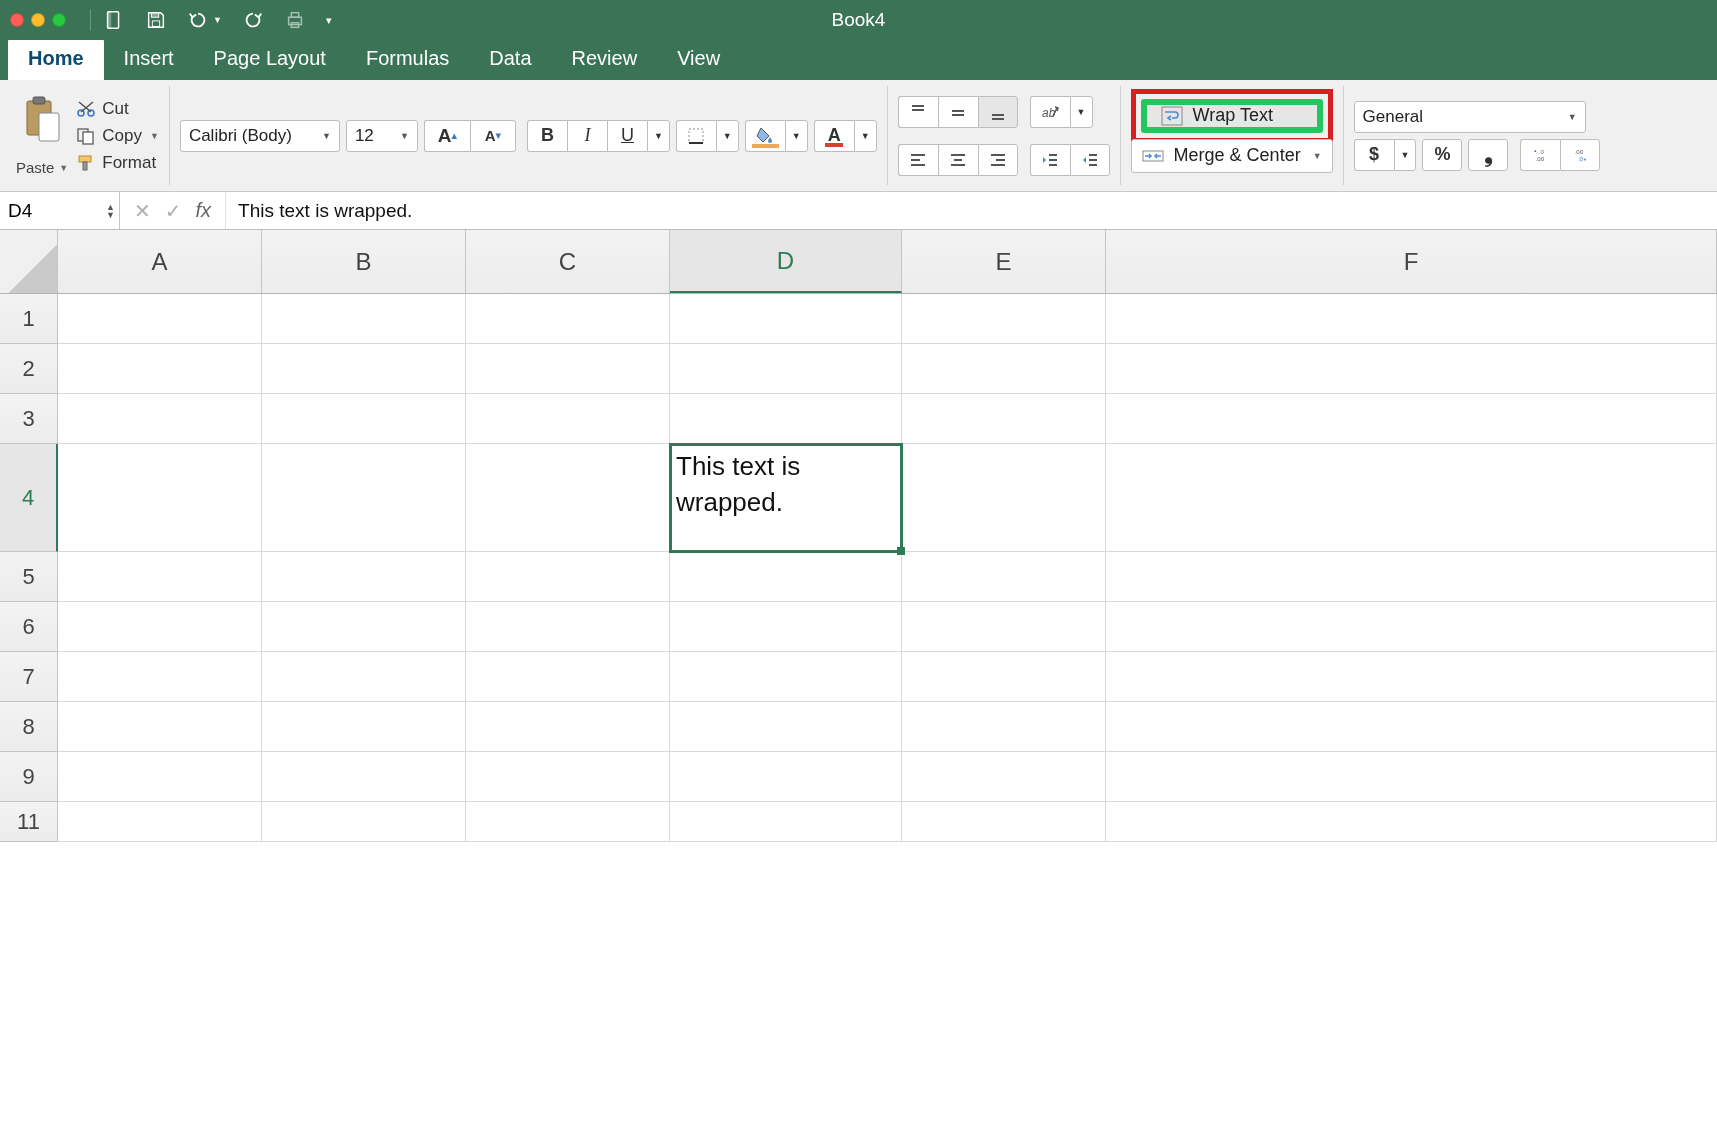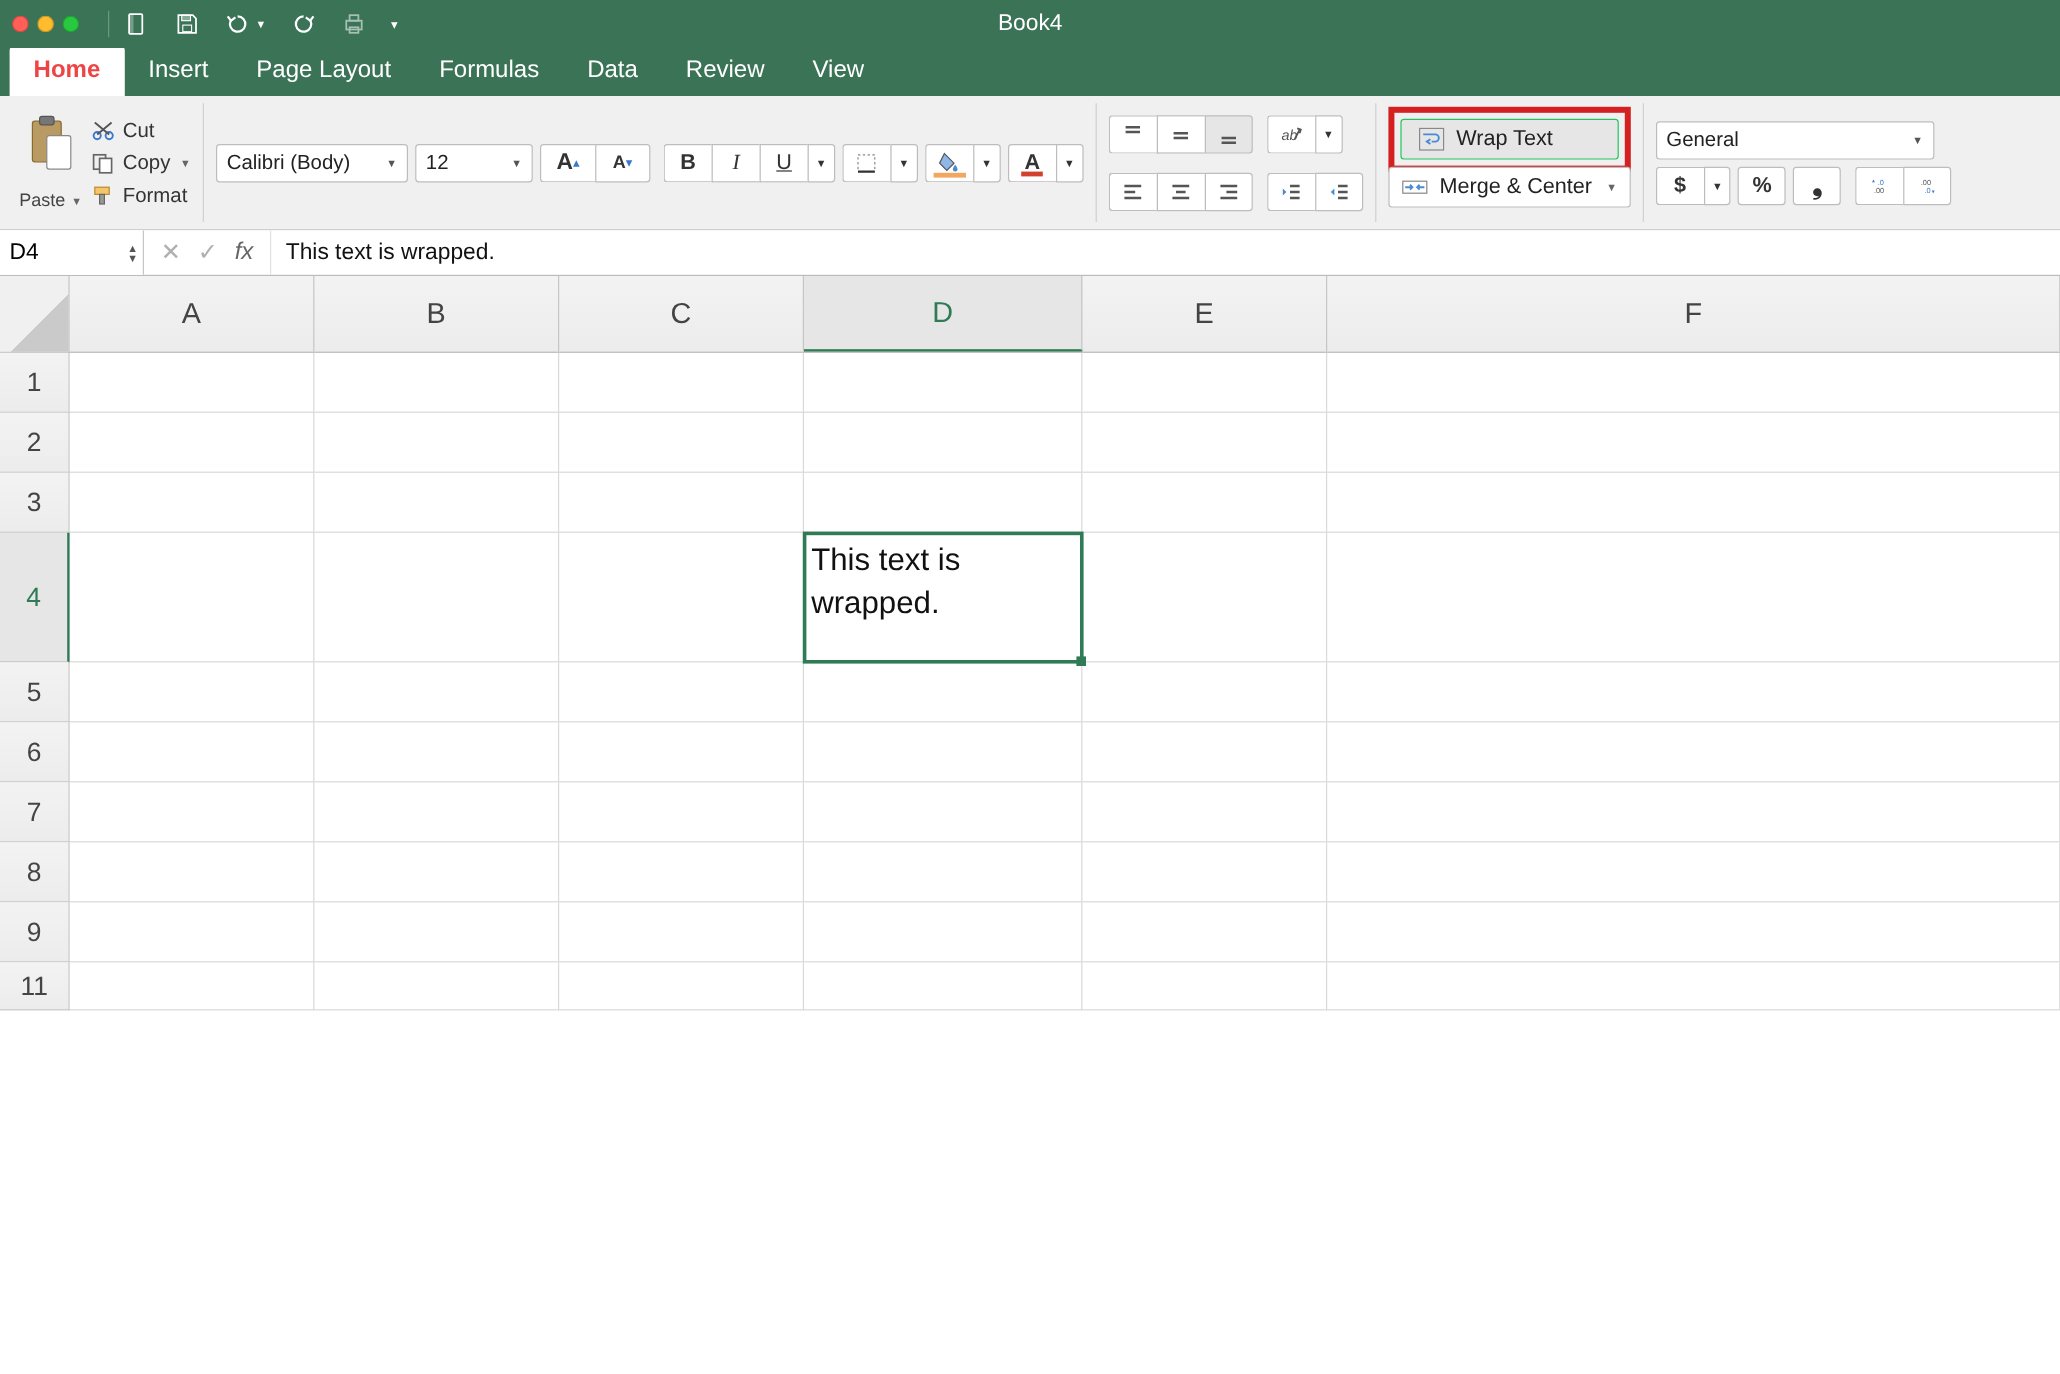--- a/index.html
+++ b/index.html
@@ -35,21 +35,21 @@
 }
 .tab {
   padding: 9px 20px 10px 20px;
   color: #fff;
   font-size: 20px;
   cursor: pointer;
   border-radius: 4px 4px 0 0;
 }
 .tab.active {
   background: #fff;
-  color: #ef4444;
+  color: #0c4a6e;
   font-weight: 600;
 }
 
 
 .ribbon {
   background: #f0f0f0;
   border-bottom: 1px solid #c9c9c9;
   height: 112px;
   display: flex;
   align-items: stretch;
@@ -76,41 +76,41 @@
 
 .font-row { display: flex; gap: 6px; align-items: center; }
 .font-col { display: flex; gap: 11px; }
 .combo {
   background: #fff; border: 1px solid #bdbdbd; border-radius: 3px;
   height: 32px; display: flex; align-items: center; padding: 0 8px;
   font-size: 17px; color: #222;
 }
 .combo .arrow { margin-left: auto; font-size: 9px; color: #555; padding-left: 8px; }
 .font-name { width: 160px; }
-.font-size { width: 98px; }
+.font-size { width: 72px; }
 .btn {
   background: #fff; border: 1px solid #bdbdbd; border-radius: 3px;
   height: 32px; min-width: 40px;
   display: inline-flex; align-items: center; justify-content: center;
   font-size: 18px; color: #333; padding: 0 6px;
   position: relative;
 }
 .btn-group { display: flex; }
 .btn-group .btn { border-radius: 0; border-right: none; }
 .btn-group .btn:first-child { border-radius: 3px 0 0 3px; }
 .btn-group .btn:last-child { border-radius: 0 3px 3px 0; border-right: 1px solid #bdbdbd; }
 .btn svg { width: 20px; height: 20px; }
 
 
 .align-col { display: flex; flex-direction: column; gap: 16px; }
 
 
 .wrap-col { display: flex; flex-direction: column; gap: 6px; }
 .wrap-btn {
-  background: #e6e6e6; border: 1px solid #22c55e; border-radius: 3px;
+  background: #e6e6e6; border: 6px solid #22c55e; border-radius: 3px;
   height: 34px; display: flex; align-items: center; gap: 10px; padding: 0 14px;
   font-size: 18px; color: #222;
 }
 .merge-btn {
   background: #fff; border: 1px solid #bdbdbd; border-radius: 3px;
   height: 34px; display: flex; align-items: center; gap: 10px; padding: 0 10px;
   font-size: 18px; color: #222;
 }
 .wrap-highlight {
   border: 5px solid #d42020;

